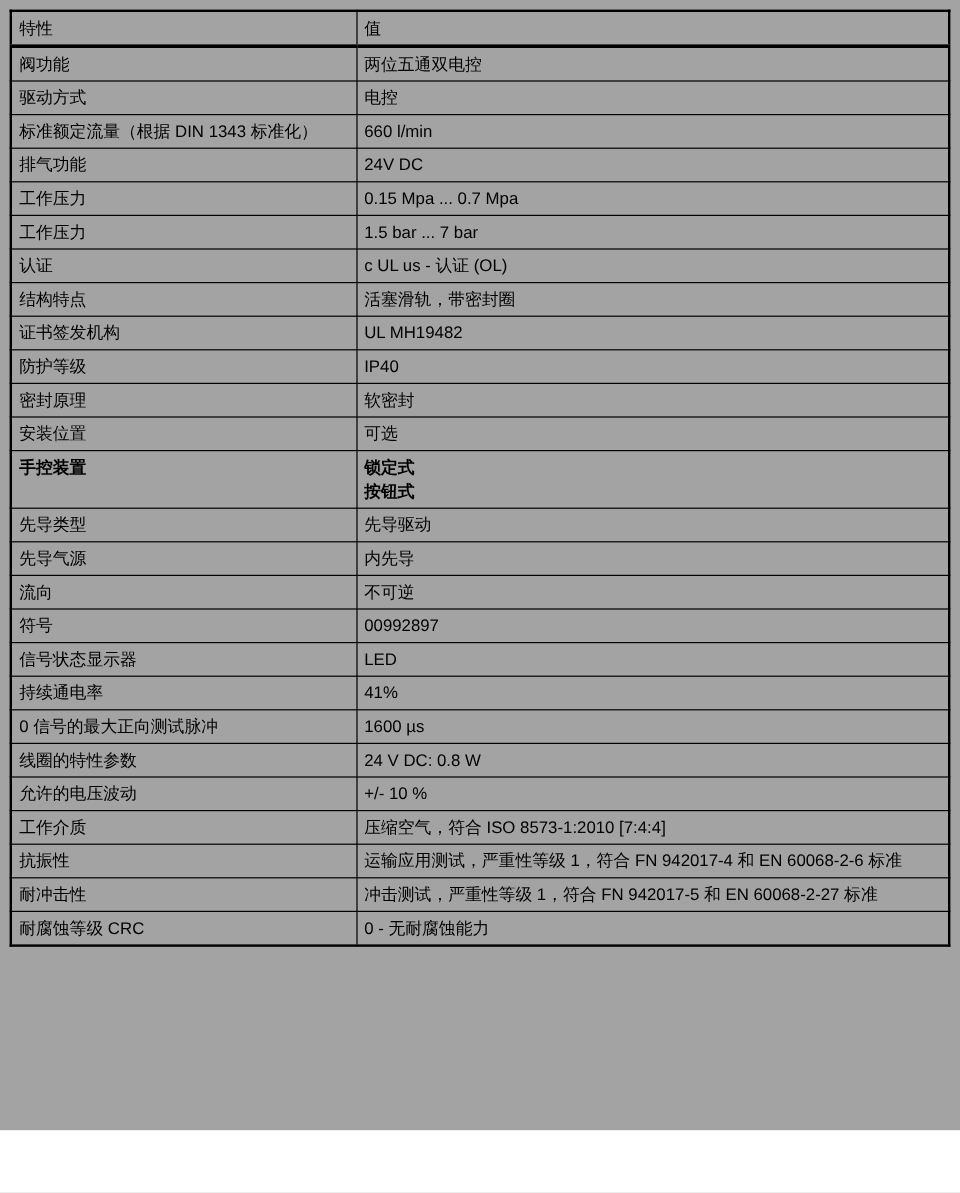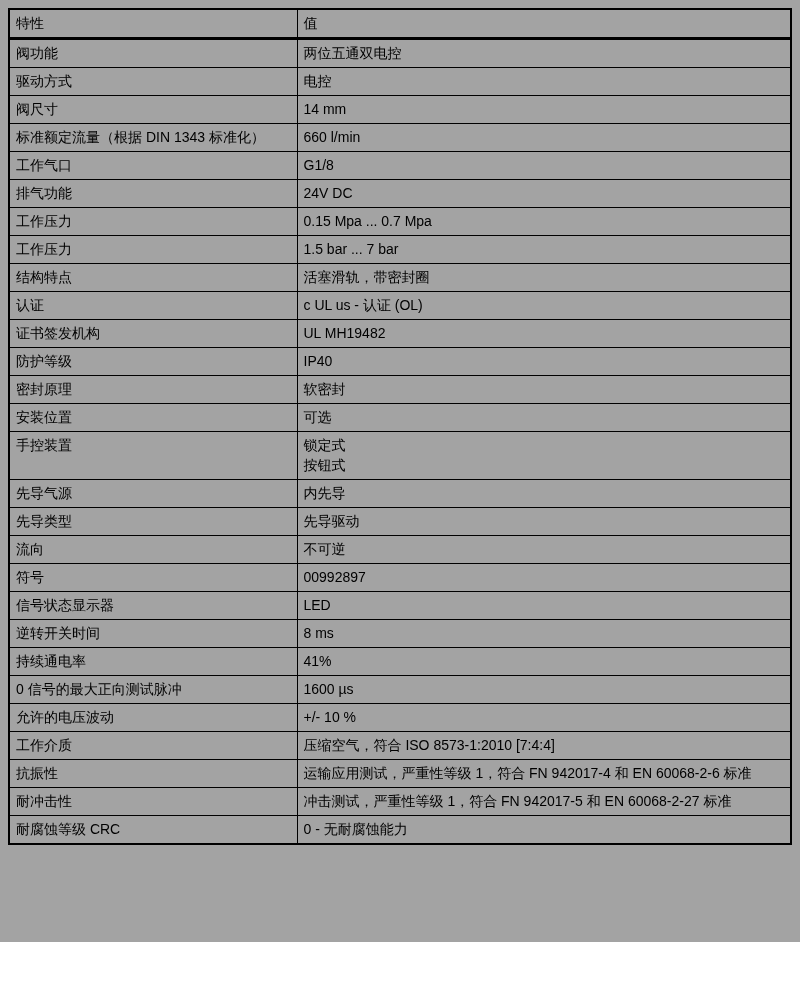--- a/index.html
+++ b/index.html
@@ -35,20 +35,21 @@
     padding: 3px 6px 4px 6px;
     white-space: pre-line;
     word-break: break-word;
     color: #000000;
   }
   thead th {
     border-bottom: 3px solid #000000;
   }
   tr.row-manual-override td {
     height: 40px; 
+    font-weight: bold;
   }
 </style>
 </head>
 <body>
 
 <div class="page">
   <table class="spec-table">
     <colgroup>
       <col class="col-property">
       <col class="col-value">
@@ -62,50 +63,42 @@
     <tbody id="spec-table-body">
         <tr>
           <td>阀功能</td>
           <td>两位五通双电控</td>
         </tr>
         <tr>
           <td>驱动方式</td>
           <td>电控</td>
         </tr>
         <tr>
-          <td>阀尺寸</td>
-          <td>14 mm</td>
-        </tr>
-        <tr>
           <td>标准额定流量（根据 DIN 1343 标准化）</td>
           <td>660 l/min</td>
-        </tr>
-        <tr>
-          <td>工作气口</td>
-          <td>G1/8</td>
         </tr>
         <tr>
           <td>排气功能</td>
           <td>24V DC</td>
         </tr>
         <tr>
           <td>工作压力</td>
           <td>0.15 Mpa ... 0.7 Mpa</td>
         </tr>
         <tr>
           <td>工作压力</td>
           <td>1.5 bar ... 7 bar</td>
         </tr>
         <tr>
+          <td>认证</td>
+          <td>c UL us - 认证 (OL)</td>
+        </tr>
+        <tr>
           <td>结构特点</td>
           <td>活塞滑轨，带密封圈</td>
-        </tr>
-        <tr>
-          <td>认证</td>
-          <td>c UL us - 认证 (OL)</td>
         </tr>
         <tr>
           <td>证书签发机构</td>
           <td>UL MH19482</td>
         </tr>
         <tr>
           <td>防护等级</td>
           <td>IP40</td>
         </tr>
         <tr>
@@ -115,50 +108,50 @@
         <tr>
           <td>安装位置</td>
           <td>可选</td>
         </tr>
         <tr class="row-manual-override">
           <td>手控装置</td>
           <td>锁定式
 按钮式</td>
         </tr>
         <tr>
+          <td>先导类型</td>
+          <td>先导驱动</td>
+        </tr>
+        <tr>
           <td>先导气源</td>
           <td>内先导</td>
-        </tr>
-        <tr>
-          <td>先导类型</td>
-          <td>先导驱动</td>
         </tr>
         <tr>
           <td>流向</td>
           <td>不可逆</td>
         </tr>
         <tr>
           <td>符号</td>
           <td>00992897</td>
         </tr>
         <tr>
           <td>信号状态显示器</td>
           <td>LED</td>
         </tr>
         <tr>
-          <td>逆转开关时间</td>
-          <td>8 ms</td>
-        </tr>
-        <tr>
           <td>持续通电率</td>
           <td>41%</td>
         </tr>
         <tr>
           <td>0 信号的最大正向测试脉冲</td>
           <td>1600 µs</td>
+        </tr>
+        <tr>
+          <td>线圈的特性参数</td>
+          <td>24 V DC: 0.8 W</td>
         </tr>
         <tr>
           <td>允许的电压波动</td>
           <td>+/- 10 %</td>
         </tr>
         <tr>
           <td>工作介质</td>
           <td>压缩空气，符合 ISO 8573-1:2010 [7:4:4]</td>
         </tr>
         <tr>

